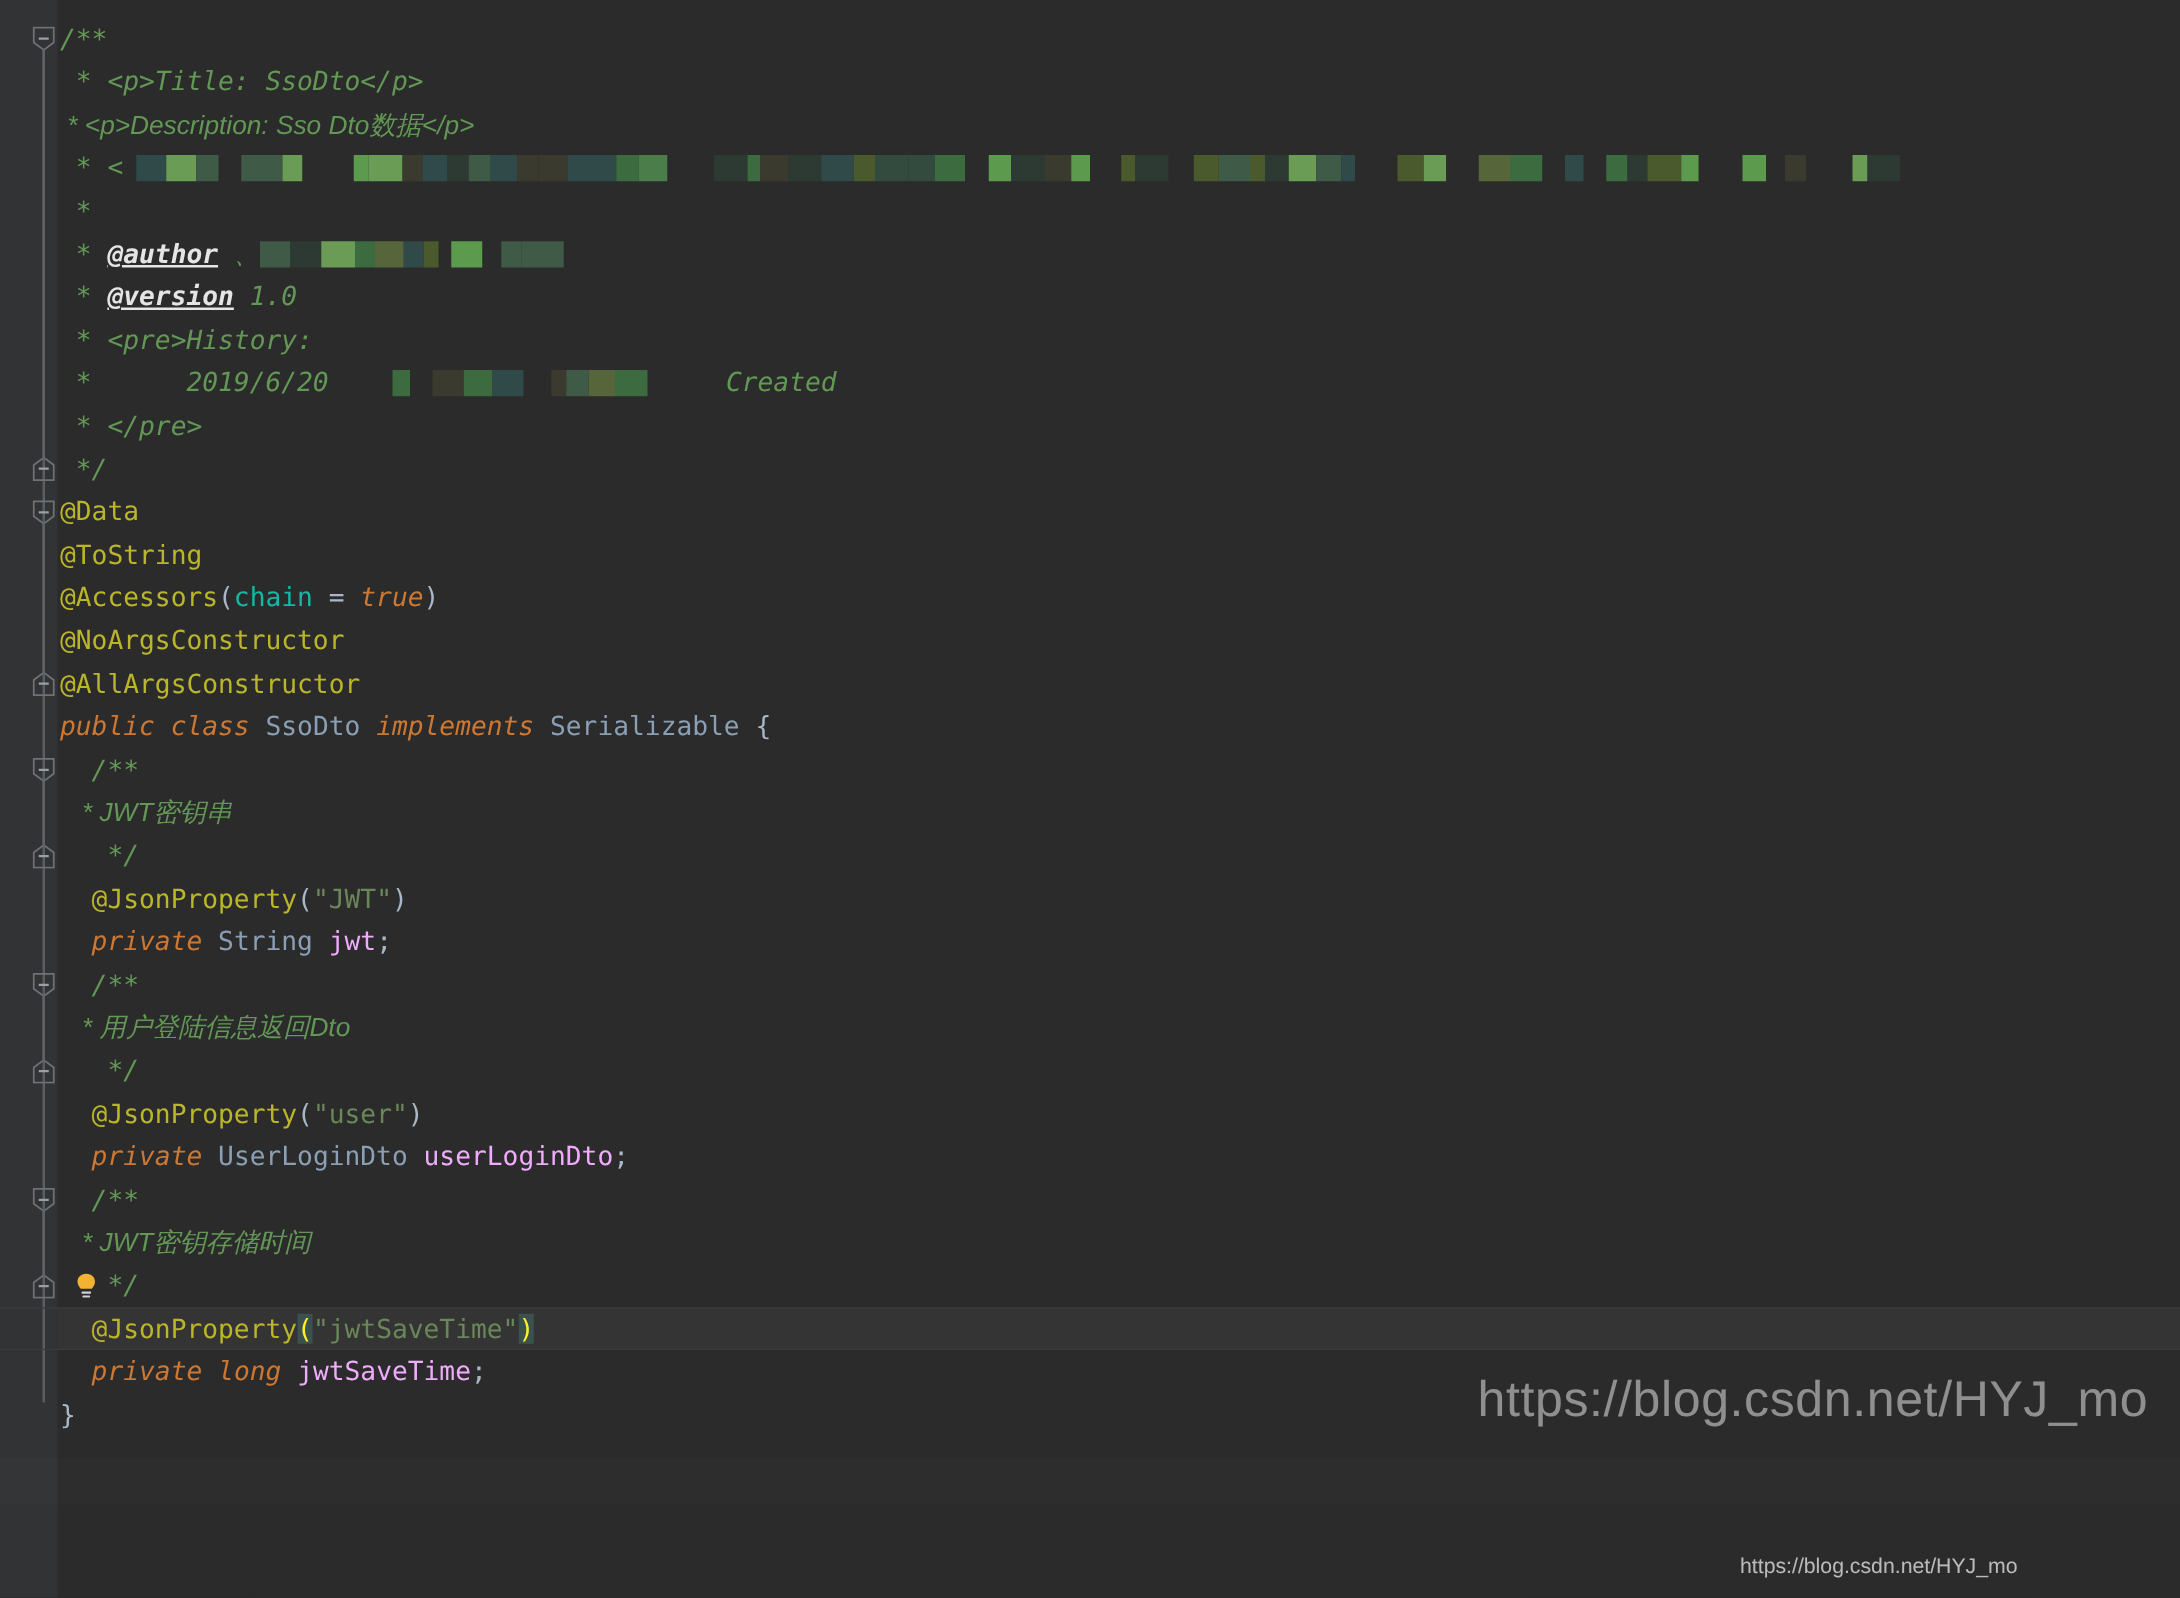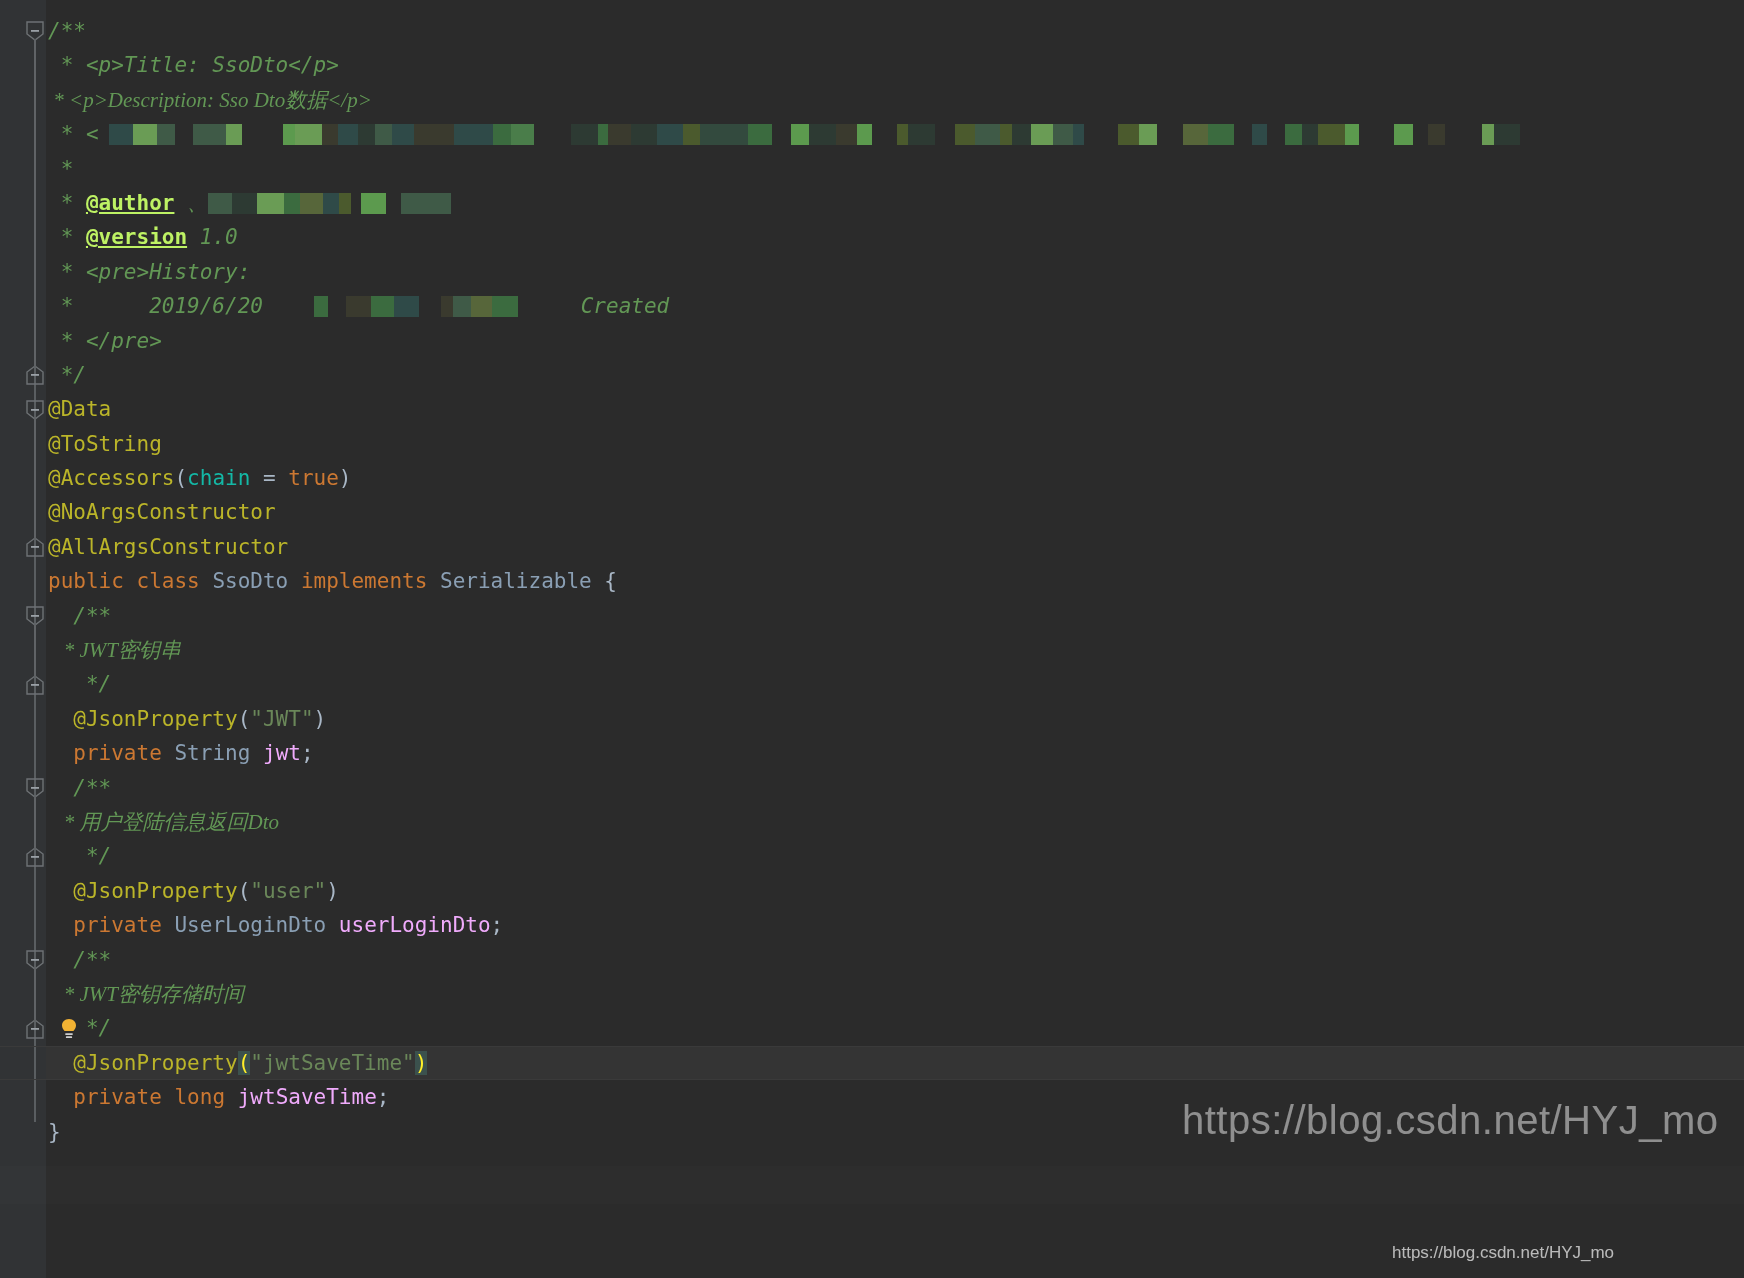--- a/index.html
+++ b/index.html
@@ -58,23 +58,23 @@
   }
   .line.current::before,
   .line.current::after{
     content:"";position:absolute;left:-46px;right:0;height:1px;background:#3a3a3a;
   }
   .line.current::before{top:0;}
   .line.current::after{bottom:0;}
 
   
   .cmt       {color:#629755;font-style:italic;}        
-  .cmt-tag   {color:#bef264;font-weight:bold;text-decoration:underline;margin-top:20px;}
+  .cmt-tag   {color:#e5e5e5;font-style:italic;font-weight:bold;text-decoration:underline;margin-top:20px;}
   .anno      {color:#bbb529;text-align:center;}                          
-  .kw        {color:#cc7832;}
+  .kw        {color:#cc7832;font-style:italic;}
   .clsref    {color:#8a9fb4;}
   .field     {color:#f0abfc;}                          
   .str       {color:#6a8759;}                          
   .paren     {color:#a9b7c6;}
   .punct     {color:#a9b7c6;}
   .param     {color:#14b8a6;}
   .bracematch{
     background:#3b514d;
     color:#ffef28;
   }
@@ -106,21 +106,21 @@
     color:rgba(235,235,235,0.75);
     white-space:nowrap;
     pointer-events:none;
   }
   
   #band{
     position:absolute;left:0;right:0;top:1166px;height:38px;
     background:rgba(255,255,255,0.012);
     pointer-events:none;
   }
-  .cjk{font-family:Liberation Serif, serif;}
+  .cjk{font-family:Liberation Sans, sans-serif;}
 </style>
 </head>
 <body>
 
 <div id="editor">
 
   <div id="gutter">
       <div class="fold-line" style="top: 39.2px; height: 1082.8px; left: 34px; background: rgb(90, 94, 97);"></div>
       <div class="fold-box" style="top: 21.2px;"><svg width="20" height="20" viewBox="0 0 20 20">
           <path d="M2 1 H18 V13 L10 19 L2 13 Z" fill="none" stroke="#6e7275" stroke-width="1.4"></path>

